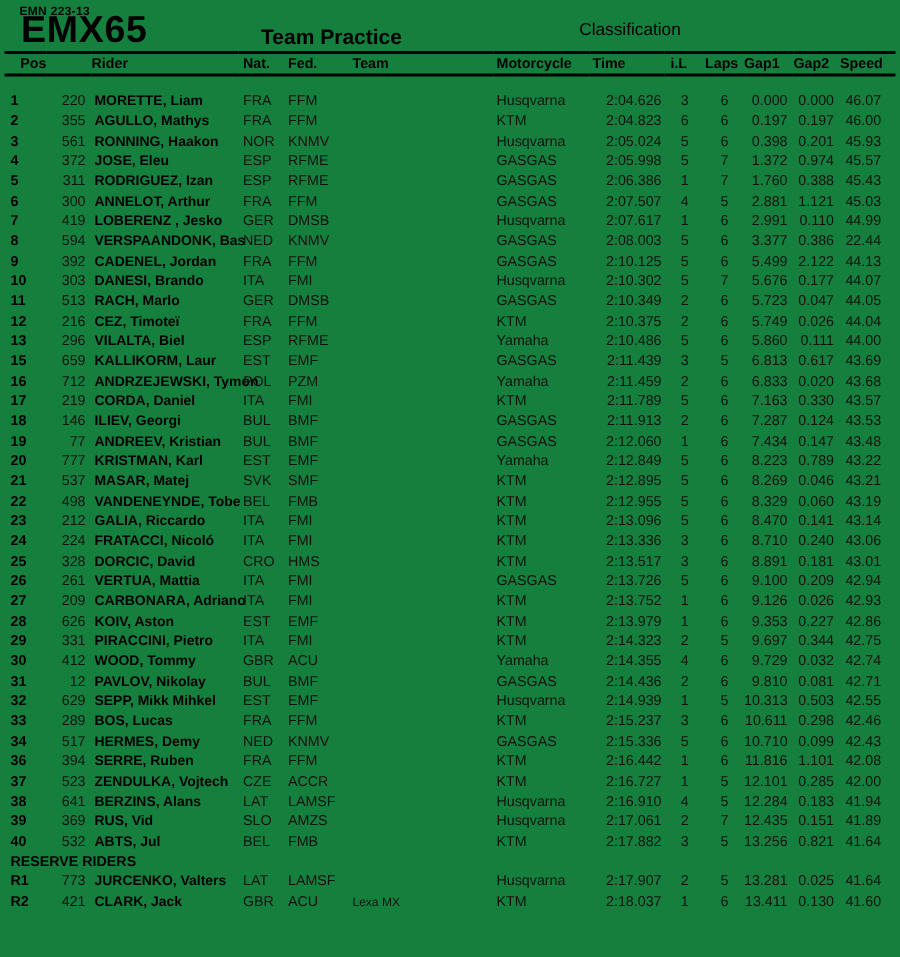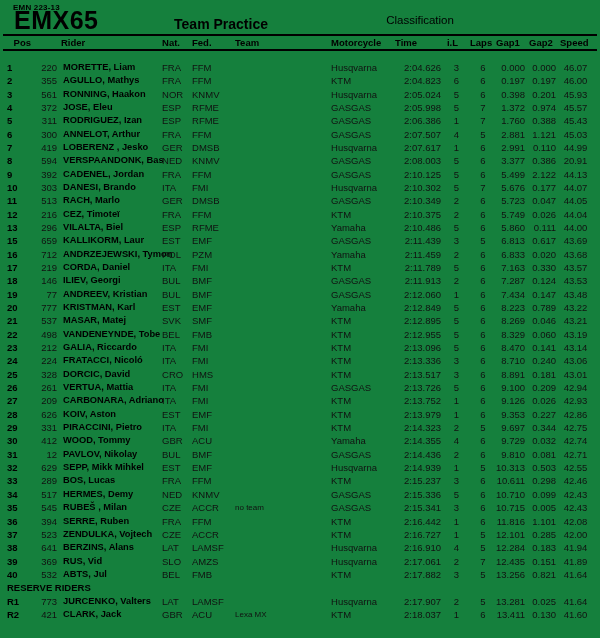--- a/index.html
+++ b/index.html
@@ -212,21 +212,21 @@
     <td class="c-name">VERSPAANDONK, Bas</td>
     <td class="c-nat">NED</td>
     <td class="c-fed">KNMV</td>
     <td class="c-team"></td>
     <td class="c-moto">GASGAS</td>
     <td class="c-time">2:08.003</td>
     <td class="c-il">5</td>
     <td class="c-laps">6</td>
     <td class="c-gap1">3.377</td>
     <td class="c-gap2">0.386</td>
-    <td class="c-speed">20.91</td>
+    <td class="c-speed">22.44</td>
   </tr>
         <tr>
     <td class="c-pos">9</td>
     <td class="c-num">392</td>
     <td class="c-name">CADENEL, Jordan</td>
     <td class="c-nat">FRA</td>
     <td class="c-fed">FFM</td>
     <td class="c-team"></td>
     <td class="c-moto">GASGAS</td>
     <td class="c-time">2:10.125</td>
@@ -587,35 +587,20 @@
     <td class="c-name">HERMES, Demy</td>
     <td class="c-nat">NED</td>
     <td class="c-fed">KNMV</td>
     <td class="c-team"></td>
     <td class="c-moto">GASGAS</td>
     <td class="c-time">2:15.336</td>
     <td class="c-il">5</td>
     <td class="c-laps">6</td>
     <td class="c-gap1">10.710</td>
     <td class="c-gap2">0.099</td>
-    <td class="c-speed">42.43</td>
-  </tr>
-        <tr>
-    <td class="c-pos">35</td>
-    <td class="c-num">545</td>
-    <td class="c-name">RUBEŠ , Milan</td>
-    <td class="c-nat">CZE</td>
-    <td class="c-fed">ACCR</td>
-    <td class="c-team">no team</td>
-    <td class="c-moto">GASGAS</td>
-    <td class="c-time">2:15.341</td>
-    <td class="c-il">3</td>
-    <td class="c-laps">6</td>
-    <td class="c-gap1">10.715</td>
-    <td class="c-gap2">0.005</td>
     <td class="c-speed">42.43</td>
   </tr>
         <tr>
     <td class="c-pos">36</td>
     <td class="c-num">394</td>
     <td class="c-name">SERRE, Ruben</td>
     <td class="c-nat">FRA</td>
     <td class="c-fed">FFM</td>
     <td class="c-team"></td>
     <td class="c-moto">KTM</td>

